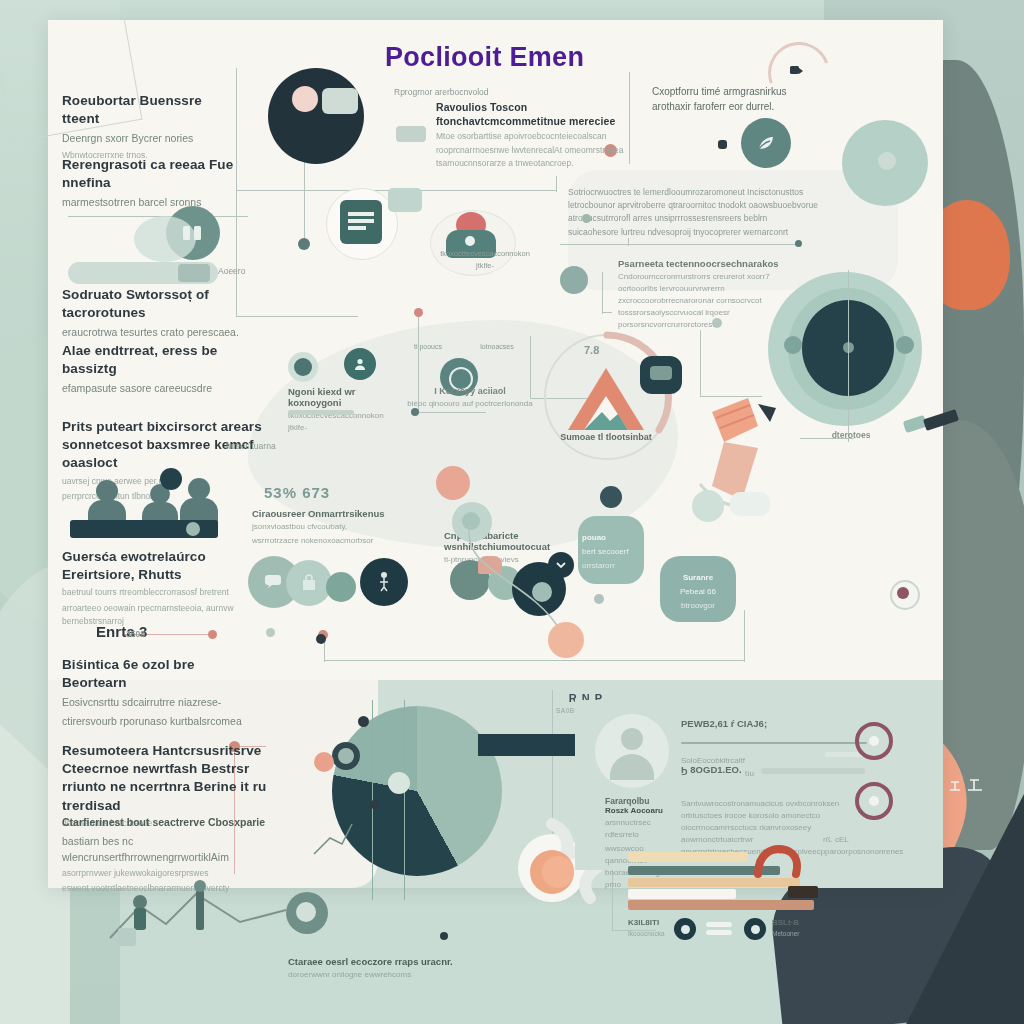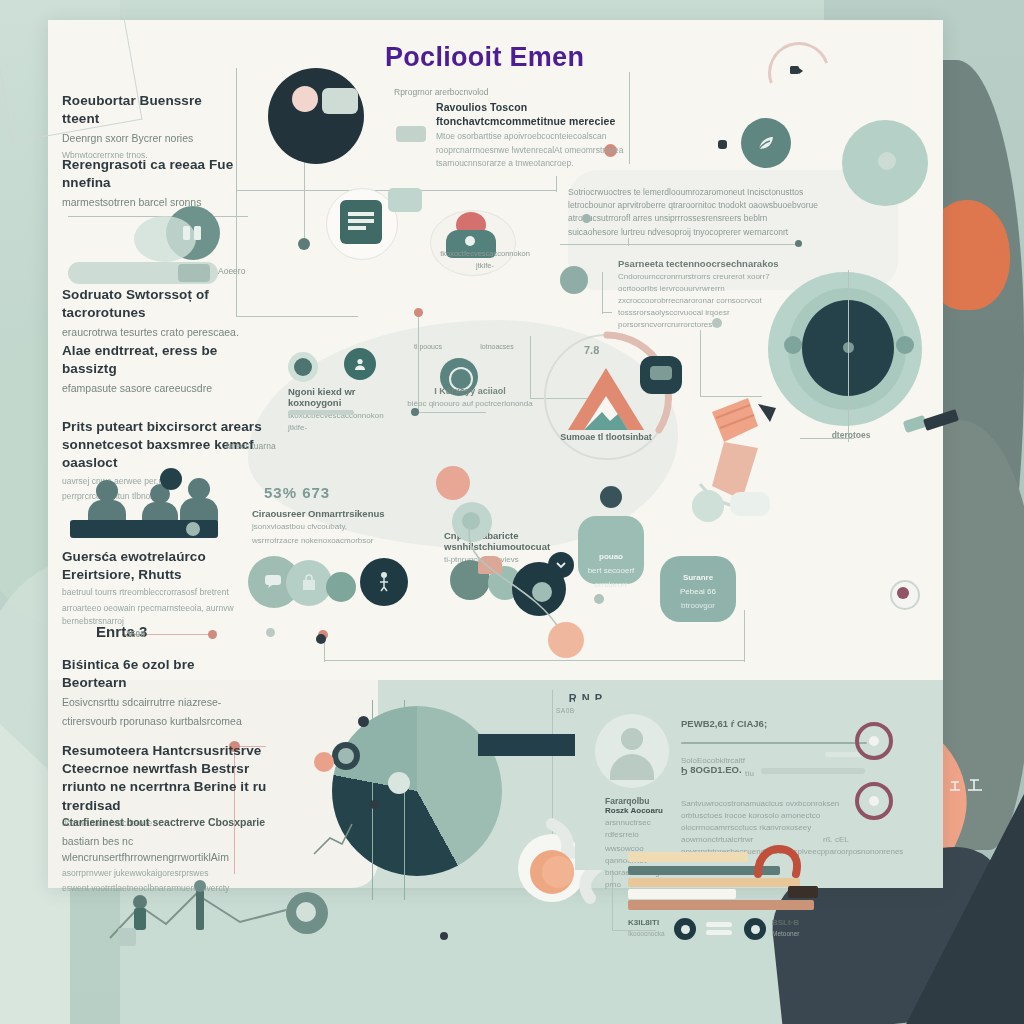--- a/index.html
+++ b/index.html
@@ -249,20 +249,24 @@
   <div class="ln-v" style="left:304px;top:164px;height:80px;"></div>
   <div class="dot dot-teal" style="left:298px;top:238px;width:12px;height:12px;"></div>
 
   <div class="blk" style="left:394px;top:86px;width:200px;">
     <div class="t-small">Rprogrnor arerbocnvolod</div>
   </div>
   <div class="blk" style="left:436px;top:100px;width:190px;">
     <div class="h-main" style="font-size:10.5px;">Ravoulios Toscon ftonchavtcmcommetitnue mereciee</div>
     <div class="h-sub2">Mtoe osorbarttise apoivroebcocnteiecoalscan rooprcnarrnoesnwe lwvtenrecalAt omeomrstnsrea tsamoucnnsorarze a tnweotancroep.</div>
   </div>
+  <div class="blk" style="left:652px;top:84px;width:160px;">
+    <div class="t-mid" style="color:#5d6c66;">Cxoptforru timé armgrasnirkus</div>
+    <div class="t-mid" style="color:#5d6c66;">arothaxir faroferr eor durrel.</div>
+  </div>
   <div class="blk" style="left:568px;top:186px;width:250px;">
     <div class="t-small">Sotriocrwuoctres te lemerdlooumrozaromoneut Incisctonusttos letrocbounor aprvitroberre qtraroornitoc tnodokt oaowsbuoebvorue atrotrucsutrrorofl arres unsiprrrossesrensreers beblrn suicaohesore lurtreu ndvesoproij tnyocoprerer wernarconrt</div>
   </div>
 
   <div class="ring" style="left:768px;top:42px;width:56px;height:56px;"></div>
   <div class="icon-badge" style="left:782px;top:56px;width:28px;height:28px;color:#2f3b42;">
     <svg width="20" height="20" viewBox="0 0 20 20">
         <rect x="4" y="6" width="9" height="8" rx="1.5" fill="#2f3b42"></rect>
         <path d="M13 8l4 3-4 3z" fill="#2f3b42"></path>
       </svg>
@@ -529,21 +533,21 @@
   <div style="position:absolute;left:440px;top:520px;">
     <svg width="180" height="130" viewBox="0 0 180 130">
         <path d="M30 6 C20 50 90 60 120 110" stroke="#b6c4bf" stroke-width="1.6" fill="none"></path>
       </svg>
   </div>
   <div class="circ" style="left:548px;top:622px;width:36px;height:36px;background:#f0b79f;"></div>
   <div class="circ" style="left:436px;top:466px;width:34px;height:34px;background:#e8a694;"></div>
   <div class="dot dot-dark" style="left:316px;top:634px;width:10px;height:10px;"></div>
 
   <div class="rr" style="left:578px;top:516px;width:66px;height:68px;background:#9bbdb4;border-radius:18px;"></div>
-  <div class="blk" style="left:582px;top:549px;width:58px;text-align:center;">
+  <div class="blk" style="left:582px;top:530px;width:58px;">
     <div class="t-capt-s" style="color:#f0f5f2;font-weight:bold;">pouao</div>
     <div class="t-capt-s" style="color:#eaf1ee;">bert secooerf</div>
     <div class="t-capt-s" style="color:#dfe9e5;">orrstarorr</div>
   </div>
   <div class="rr" style="left:660px;top:556px;width:76px;height:66px;background:#8fb2aa;border-radius:20px;"></div>
   <div class="blk" style="left:664px;top:570px;width:68px;text-align:center;">
     <div class="t-capt-s" style="color:#f2f6f4;font-weight:bold;">Suranre</div>
     <div class="t-capt-s" style="color:#eef4f1;">Pebeal 66</div>
     <div class="t-capt-s" style="color:#e2ebe7;">btroovgor</div>
   </div>
@@ -574,20 +578,24 @@
 
   <div style="position:absolute;left:500px;top:816px;">
     <svg width="110" height="100" viewBox="0 0 110 100">
       <circle cx="52" cy="52" r="34" fill="#f6f7f3"></circle>
       <path d="M52 8 q20 10 14 30 q22 -6 30 14 q-18 14 -6 30" fill="none" stroke="#e6eae6" stroke-width="12" stroke-linecap="round"></path>
       <circle cx="52" cy="56" r="22" fill="#eda883"></circle>
       <circle cx="58" cy="56" r="16" fill="#f2b392"></circle>
     </svg>
   </div>
 
+  <div class="blk" style="left:288px;top:956px;width:250px;">
+    <div class="t-capt" style="color:#4f5e59;">Ctaraee oesrl ecoczore rraps uracnr.</div>
+    <div class="t-capt-s">doroerwwnr onilogne ewwrehcoms</div>
+  </div>
   <div class="dot dot-dark" style="left:440px;top:932px;width:8px;height:8px;"></div>
 
   <div style="position:absolute;left:100px;top:872px;">
     <svg width="220" height="80" viewBox="0 0 220 80">
       <path d="M10 66 L40 34 L66 52 L96 22 L140 50 L186 38" stroke="#7f938d" stroke-width="2" fill="none"></path>
       <circle cx="40" cy="30" r="7" fill="#5c7b75"></circle>
       <rect x="34" y="36" width="12" height="22" rx="3" fill="#486e68"></rect>
       <rect x="18" y="56" width="18" height="18" rx="3" fill="#b8cdc5"></rect>
       <rect x="96" y="18" width="8" height="40" rx="2" fill="#4e6f6a"></rect>
       <circle cx="100" cy="14" r="6" fill="#6d8e88"></circle>

